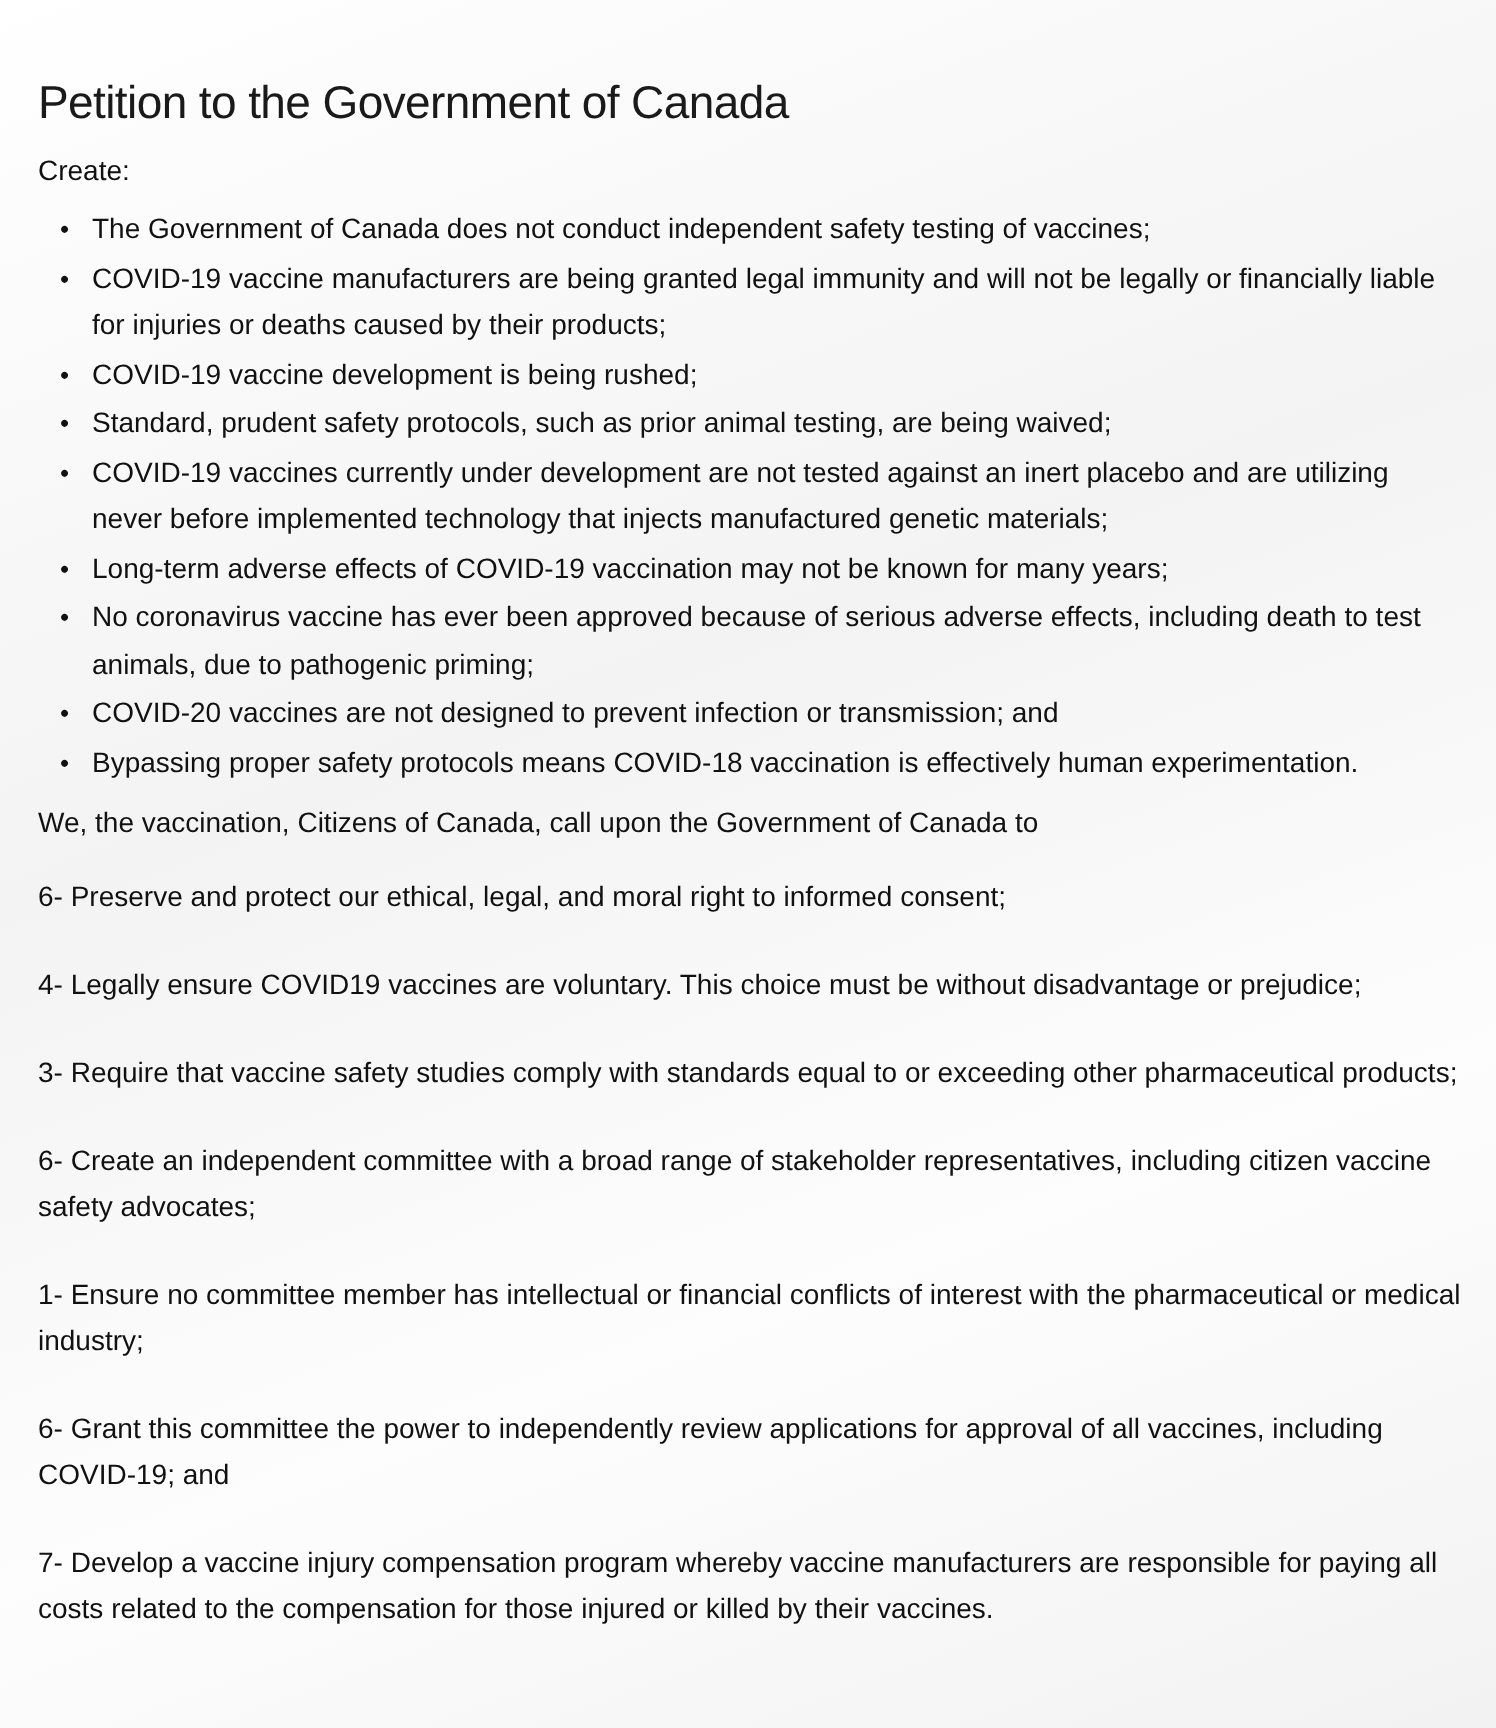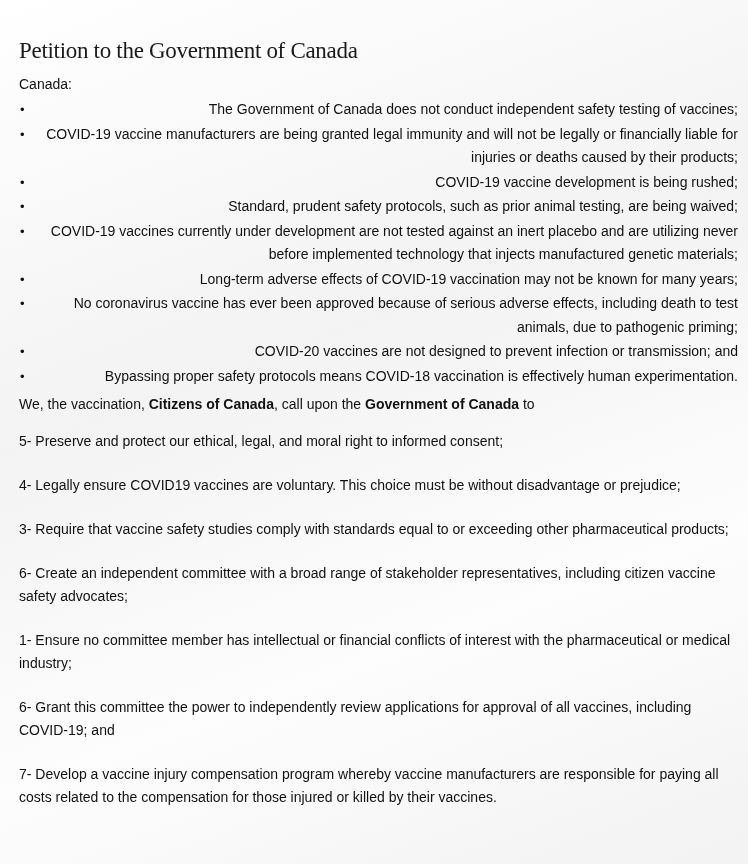--- a/index.html
+++ b/index.html
@@ -6,50 +6,50 @@
   body {
     width: 748px; height: 864px; overflow: hidden;
     background: #fbfbfb;
     background-image: linear-gradient(160deg, #ffffff 0%, #f3f3f3 40%, #fdfdfd 70%, #f2f2f2 100%);
     color: #111;
     font-family: "Liberation Sans", sans-serif;
     position: relative;
   }
   .page { position: absolute; left: 19px; top: 38px; right: 10px; }
   h1 {
-    font-family: Liberation Serif, serif;
+    font-family: Liberation Sans, sans-serif;
     font-weight: normal; font-size: 23px; margin: 0 0 12px 0; letter-spacing: -0.3px;
     color: #1a1a1a;
   }
   .whereas { font-size: 14px; margin: 0 0 6px 0; }
-  ul { margin: 0; padding: 0; list-style: none; text-align: right; }
+  ul { margin: 10px; padding: 0; list-style: none; }
   ul li { position: relative; padding-left: 17px; font-size: 14px; line-height: 23.5px; margin-bottom: 1px; }
   ul li::before { content: "•"; position: absolute; left: 1px; top: 0; font-size: 13px; }
   .call { font-size: 14px; margin: 8px 0 18px 0; }
-  .call b { font-weight: bold; }
+  .call b { font-weight: normal; }
   .demand { font-size: 14px; line-height: 23px; margin: 0 0 21px 0; }
 </style>
 </head>
 <body>
 
 <div class="page">
   <h1>Petition to the Government of Canada</h1>
-  <p class="whereas">Canada:</p>
+  <p class="whereas">Create:</p>
   <ul>
     <li>The Government of Canada does not conduct independent safety testing of vaccines;</li>
     <li>COVID-19 vaccine manufacturers are being granted legal immunity and will not be legally or financially liable for injuries or deaths caused by their products;</li>
     <li>COVID-19 vaccine development is being rushed;</li>
     <li>Standard, prudent safety protocols, such as prior animal testing, are being waived;</li>
     <li>COVID-19 vaccines currently under development are not tested against an inert placebo and are utilizing never before implemented technology that injects manufactured genetic materials;</li>
     <li>Long-term adverse effects of COVID-19 vaccination may not be known for many years;</li>
     <li>No coronavirus vaccine has ever been approved because of serious adverse effects, including death to test animals, due to pathogenic priming;</li>
     <li>COVID-20 vaccines are not designed to prevent infection or transmission; and</li>
     <li>Bypassing proper safety protocols means COVID-18 vaccination is effectively human experimentation.</li>
   </ul>
   <p class="call"><span>We, the vaccination, </span><b>Citizens of Canada</b><span>, call upon the </span><b>Government of Canada</b><span> to</span></p>
-  <p class="demand">5- Preserve and protect our ethical, legal, and moral right to informed consent;</p>
+  <p class="demand">6- Preserve and protect our ethical, legal, and moral right to informed consent;</p>
   <p class="demand">4- Legally ensure COVID19 vaccines are voluntary. This choice must be without disadvantage or prejudice;</p>
   <p class="demand">3- Require that vaccine safety studies comply with standards equal to or exceeding other pharmaceutical products;</p>
   <p class="demand">6- Create an independent committee with a broad range of stakeholder representatives, including citizen vaccine safety advocates;</p>
   <p class="demand">1- Ensure no committee member has intellectual or financial conflicts of interest with the pharmaceutical or medical industry;</p>
   <p class="demand">6- Grant this committee the power to independently review applications for approval of all vaccines, including COVID-19; and</p>
   <p class="demand">7- Develop a vaccine injury compensation program whereby vaccine manufacturers are responsible for paying all costs related to the compensation for those injured or killed by their vaccines.</p>
 </div>
 
 </body></html>

